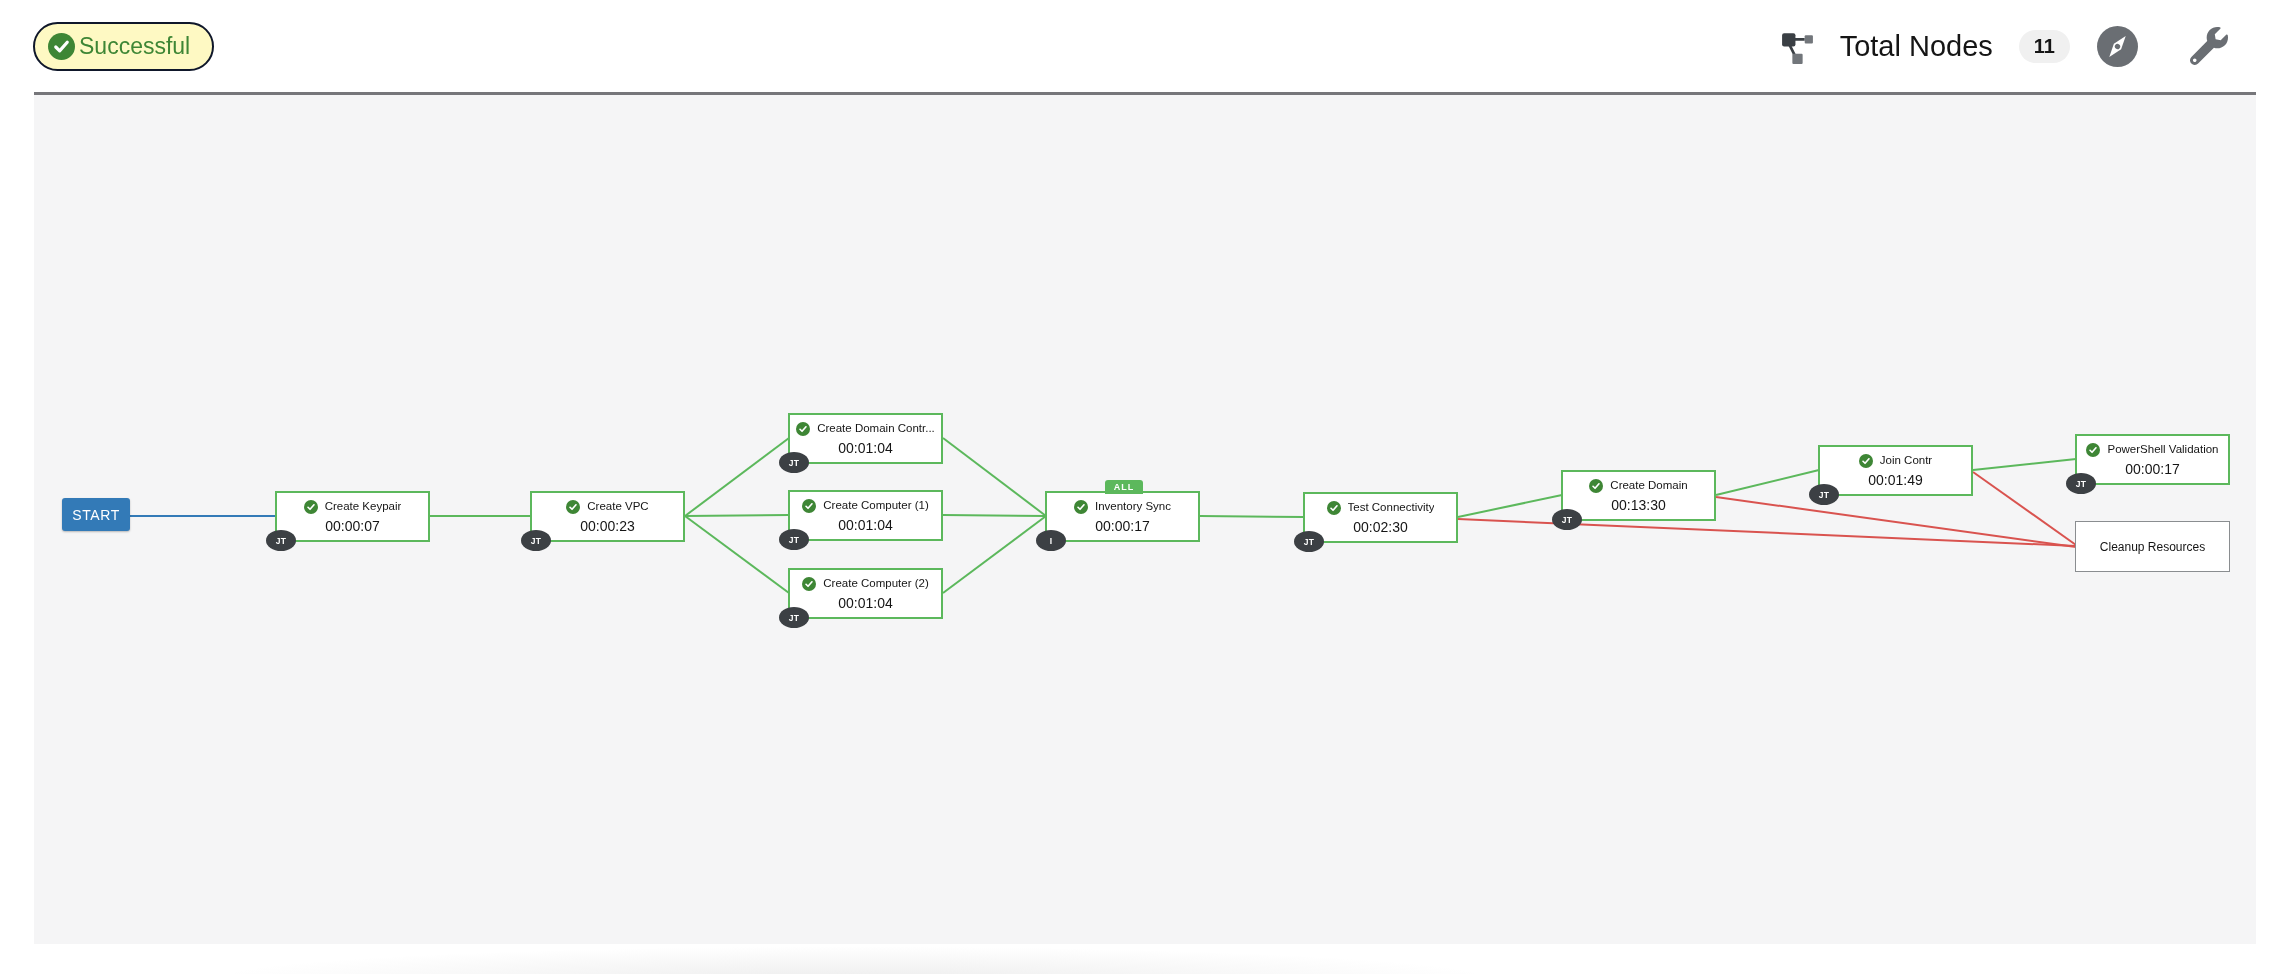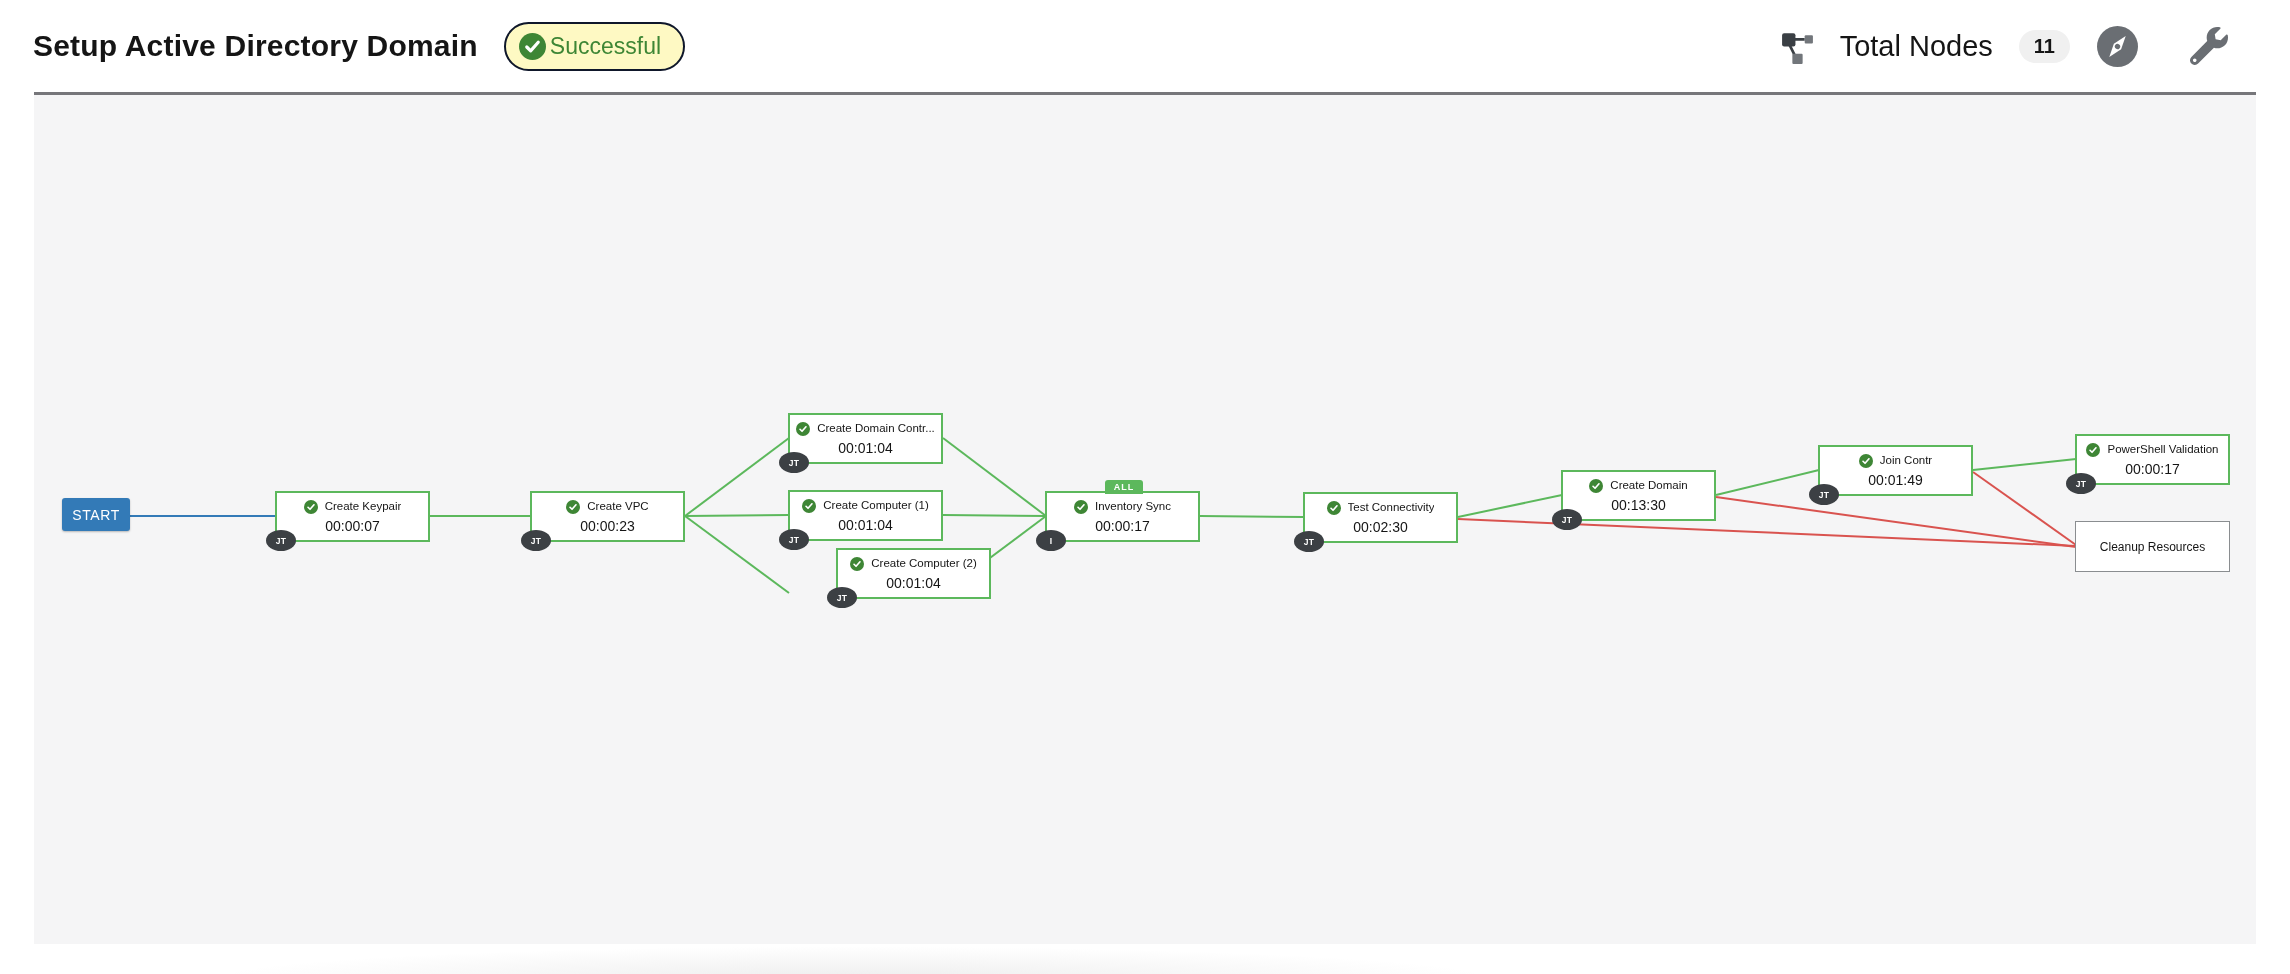--- a/index.html
+++ b/index.html
@@ -53,21 +53,20 @@
   .bottom-shadow { position:absolute; left:204px; top:946px; width:1300px; height:28px;
                    background:radial-gradient(ellipse at 50% 120%, rgba(110,110,110,.12), rgba(255,255,255,0) 70%); }
 </style>
 </head>
 <body>
 
 <div id="page">
 
   <div class="header">
     <div class="header-left">
-      <div class="page-title">Setup Active Directory Domain</div>
       <div class="status-pill">
         <span class="check-icon">
           <svg width="27" height="27" viewBox="0 0 16 16">
             <circle cx="8" cy="8" r="8" fill="#3e8635"></circle>
             <path d="M4.6 8.3l2.3 2.3 4.5-5.1" stroke="#fff" stroke-width="1.9" fill="none" stroke-linecap="round" stroke-linejoin="round"></path>
           </svg>
         </span>
         <span class="txt">Successful</span>
       </div>
     </div>
@@ -164,21 +163,21 @@
             <svg width="14" height="14" viewBox="0 0 16 16">
               <circle cx="8" cy="8" r="8" fill="#3e8635"></circle>
               <path d="M4.6 8.3l2.3 2.3 4.5-5.1" stroke="#fff" stroke-width="1.9" fill="none" stroke-linecap="round" stroke-linejoin="round"></path>
             </svg>
           </span>
           <span class="name">Create Computer (1)</span>
         </div>
         <div class="elapsed">00:01:04</div>
         <span class="node-badge">JT</span>
       </div>
-      <div class="wf-node" style="left: 788px; top: 548px; margin-left: 48px;">
+      <div class="wf-node" style="left: 788px; top: 568px;">
         <div class="title-row">
           <span class="check-icon">
             <svg width="14" height="14" viewBox="0 0 16 16">
               <circle cx="8" cy="8" r="8" fill="#3e8635"></circle>
               <path d="M4.6 8.3l2.3 2.3 4.5-5.1" stroke="#fff" stroke-width="1.9" fill="none" stroke-linecap="round" stroke-linejoin="round"></path>
             </svg>
           </span>
           <span class="name">Create Computer (2)</span>
         </div>
         <div class="elapsed">00:01:04</div>

